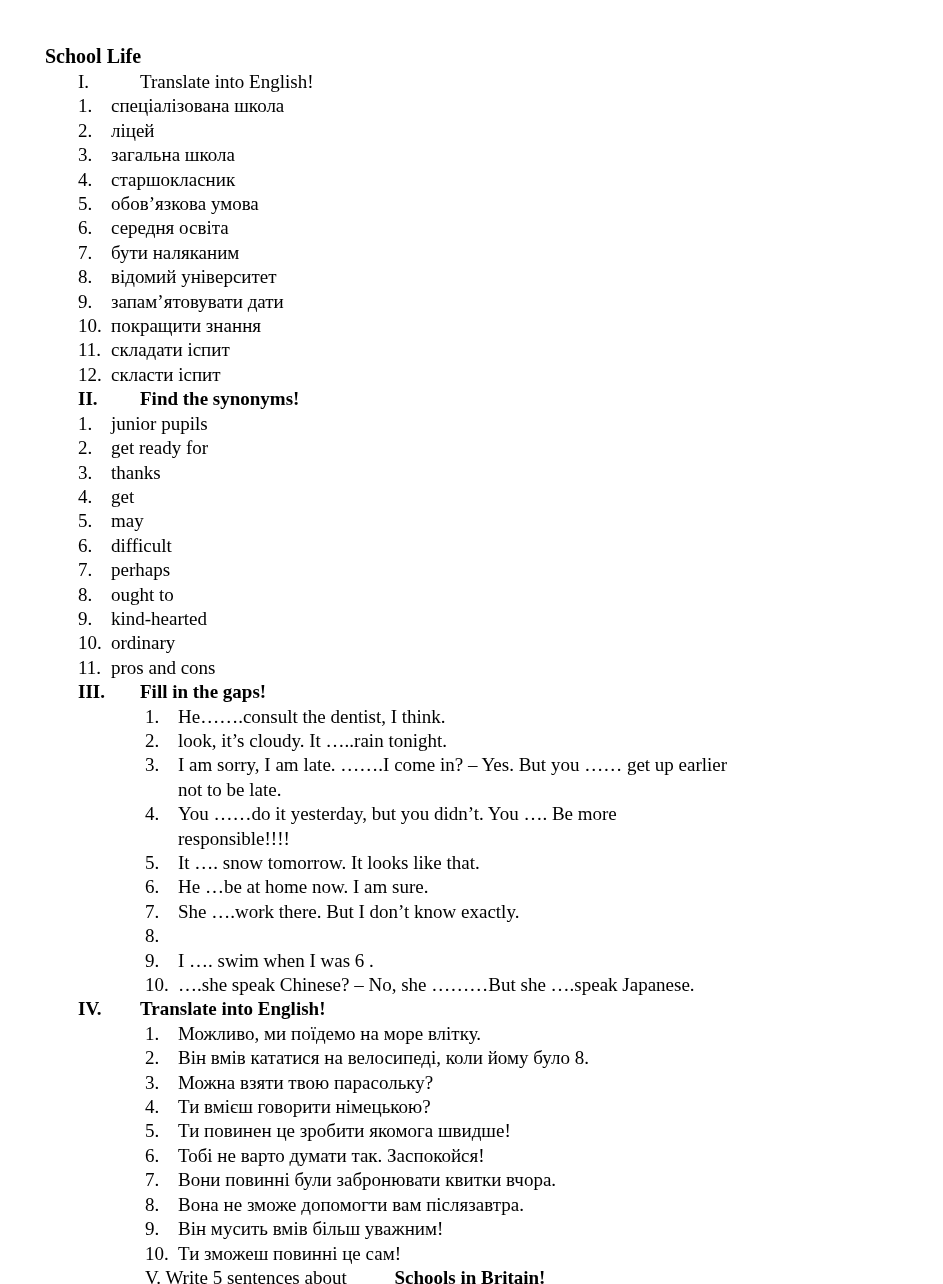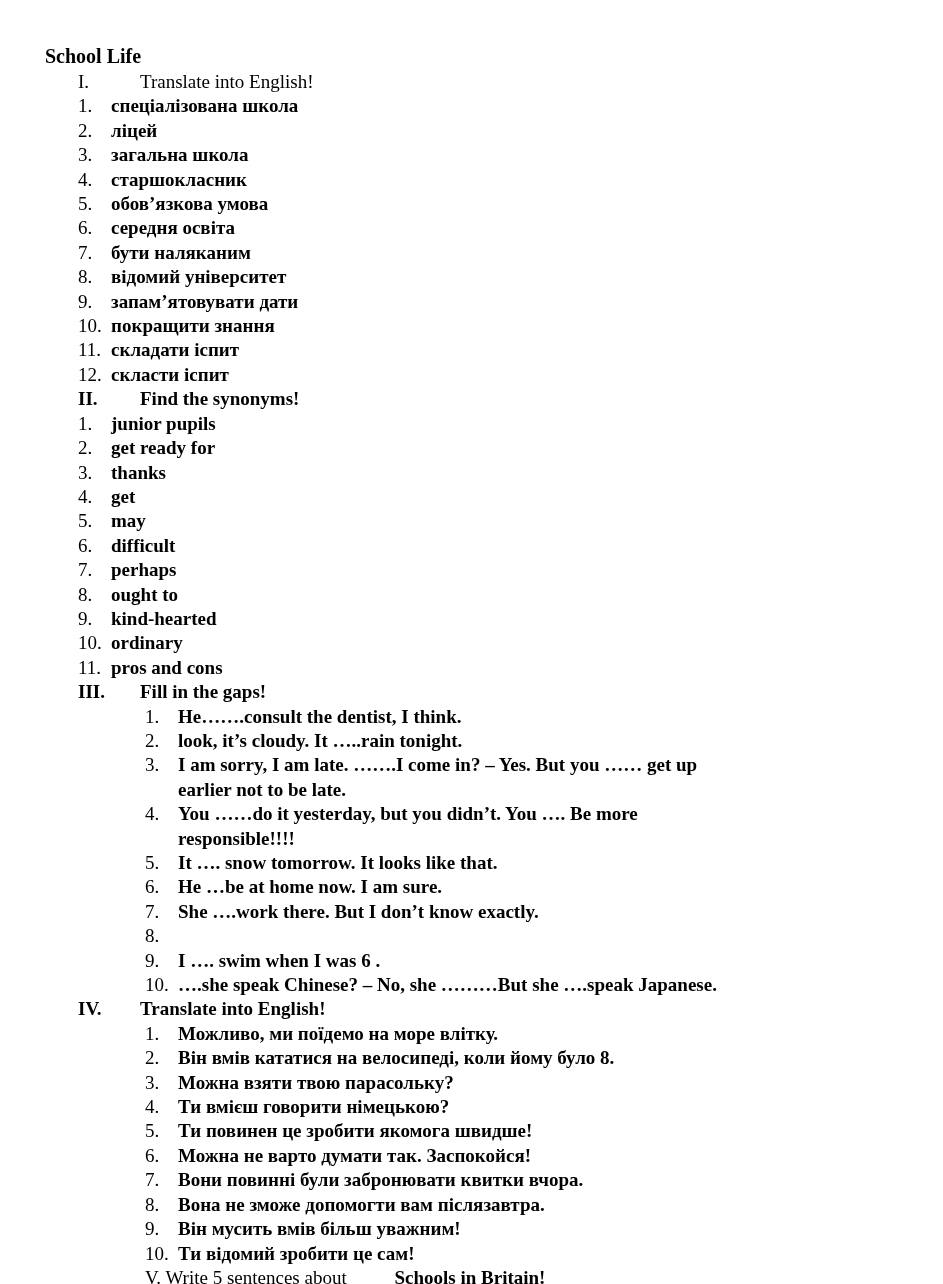--- a/index.html
+++ b/index.html
@@ -39,21 +39,20 @@
   .num {
     margin-left: 33px;
     width: 33px;
     flex-shrink: 0;
   }
   .row.indent .num {
     margin-left: 100px;
   }
   .itext {
     flex: 1 1 auto;
-    font-weight: bold;
   }
   .footer-line {
     font-size: 19px;
     line-height: 24.4px;
     margin-left: 100px;
   }
   .footer-line b { font-weight: bold; margin-left: 43px; }
 </style>
 </head>
 <body>
@@ -223,33 +222,33 @@
       <div class="row indent">
         <span class="num">4.</span>
         <span class="itext">Ти вмієш говорити німецькою?</span>
       </div>
       <div class="row indent">
         <span class="num">5.</span>
         <span class="itext">Ти повинен це зробити якомога швидше!</span>
       </div>
       <div class="row indent">
         <span class="num">6.</span>
-        <span class="itext">Можна не варто думати так. Заспокойся!</span>
+        <span class="itext">Тобі не варто думати так. Заспокойся!</span>
       </div>
       <div class="row indent">
         <span class="num">7.</span>
         <span class="itext">Вони повинні були забронювати квитки вчора.</span>
       </div>
       <div class="row indent">
         <span class="num">8.</span>
         <span class="itext">Вона не зможе допомогти вам післязавтра.</span>
       </div>
       <div class="row indent">
         <span class="num">9.</span>
         <span class="itext">Він мусить вмів більш уважним!</span>
       </div>
       <div class="row indent">
         <span class="num">10.</span>
-        <span class="itext">Ти відомий зробити це сам!</span>
+        <span class="itext">Ти зможеш повинні це сам!</span>
       </div>
     </div>
   <div class="footer-line"><span>V. Write 5 sentences about </span><b>Schools in Britain!</b></div>
 </div>
 
 </body></html>

